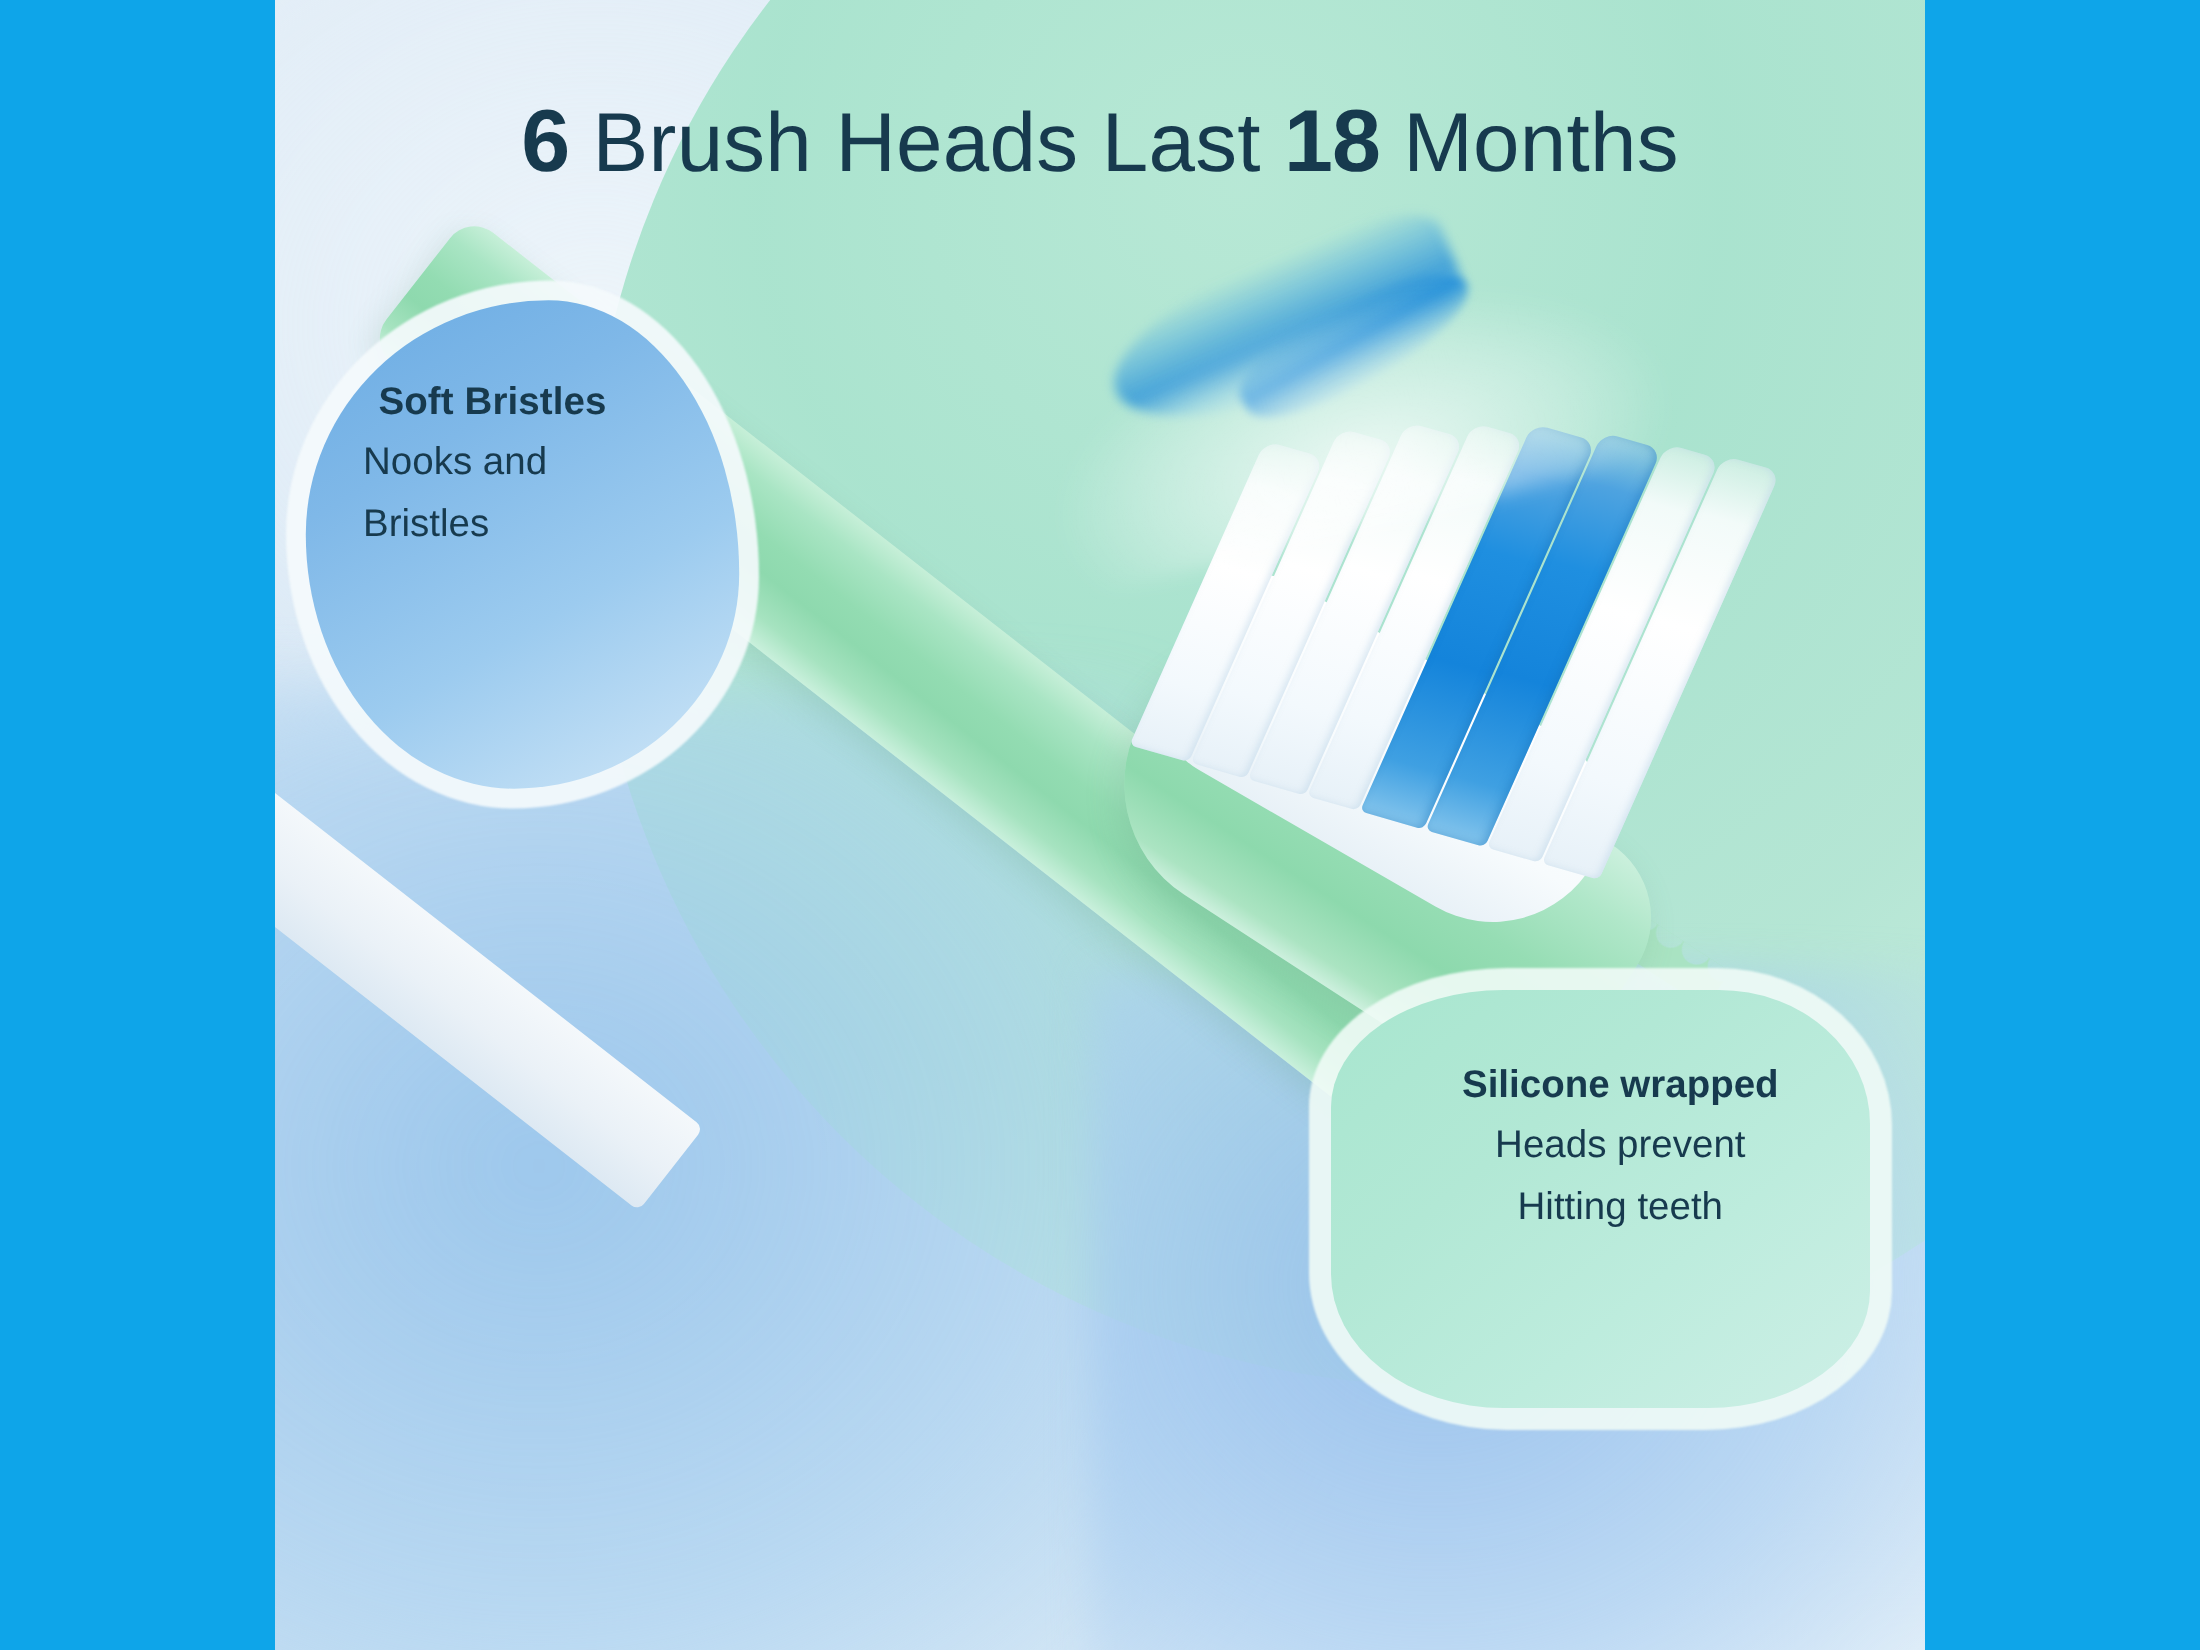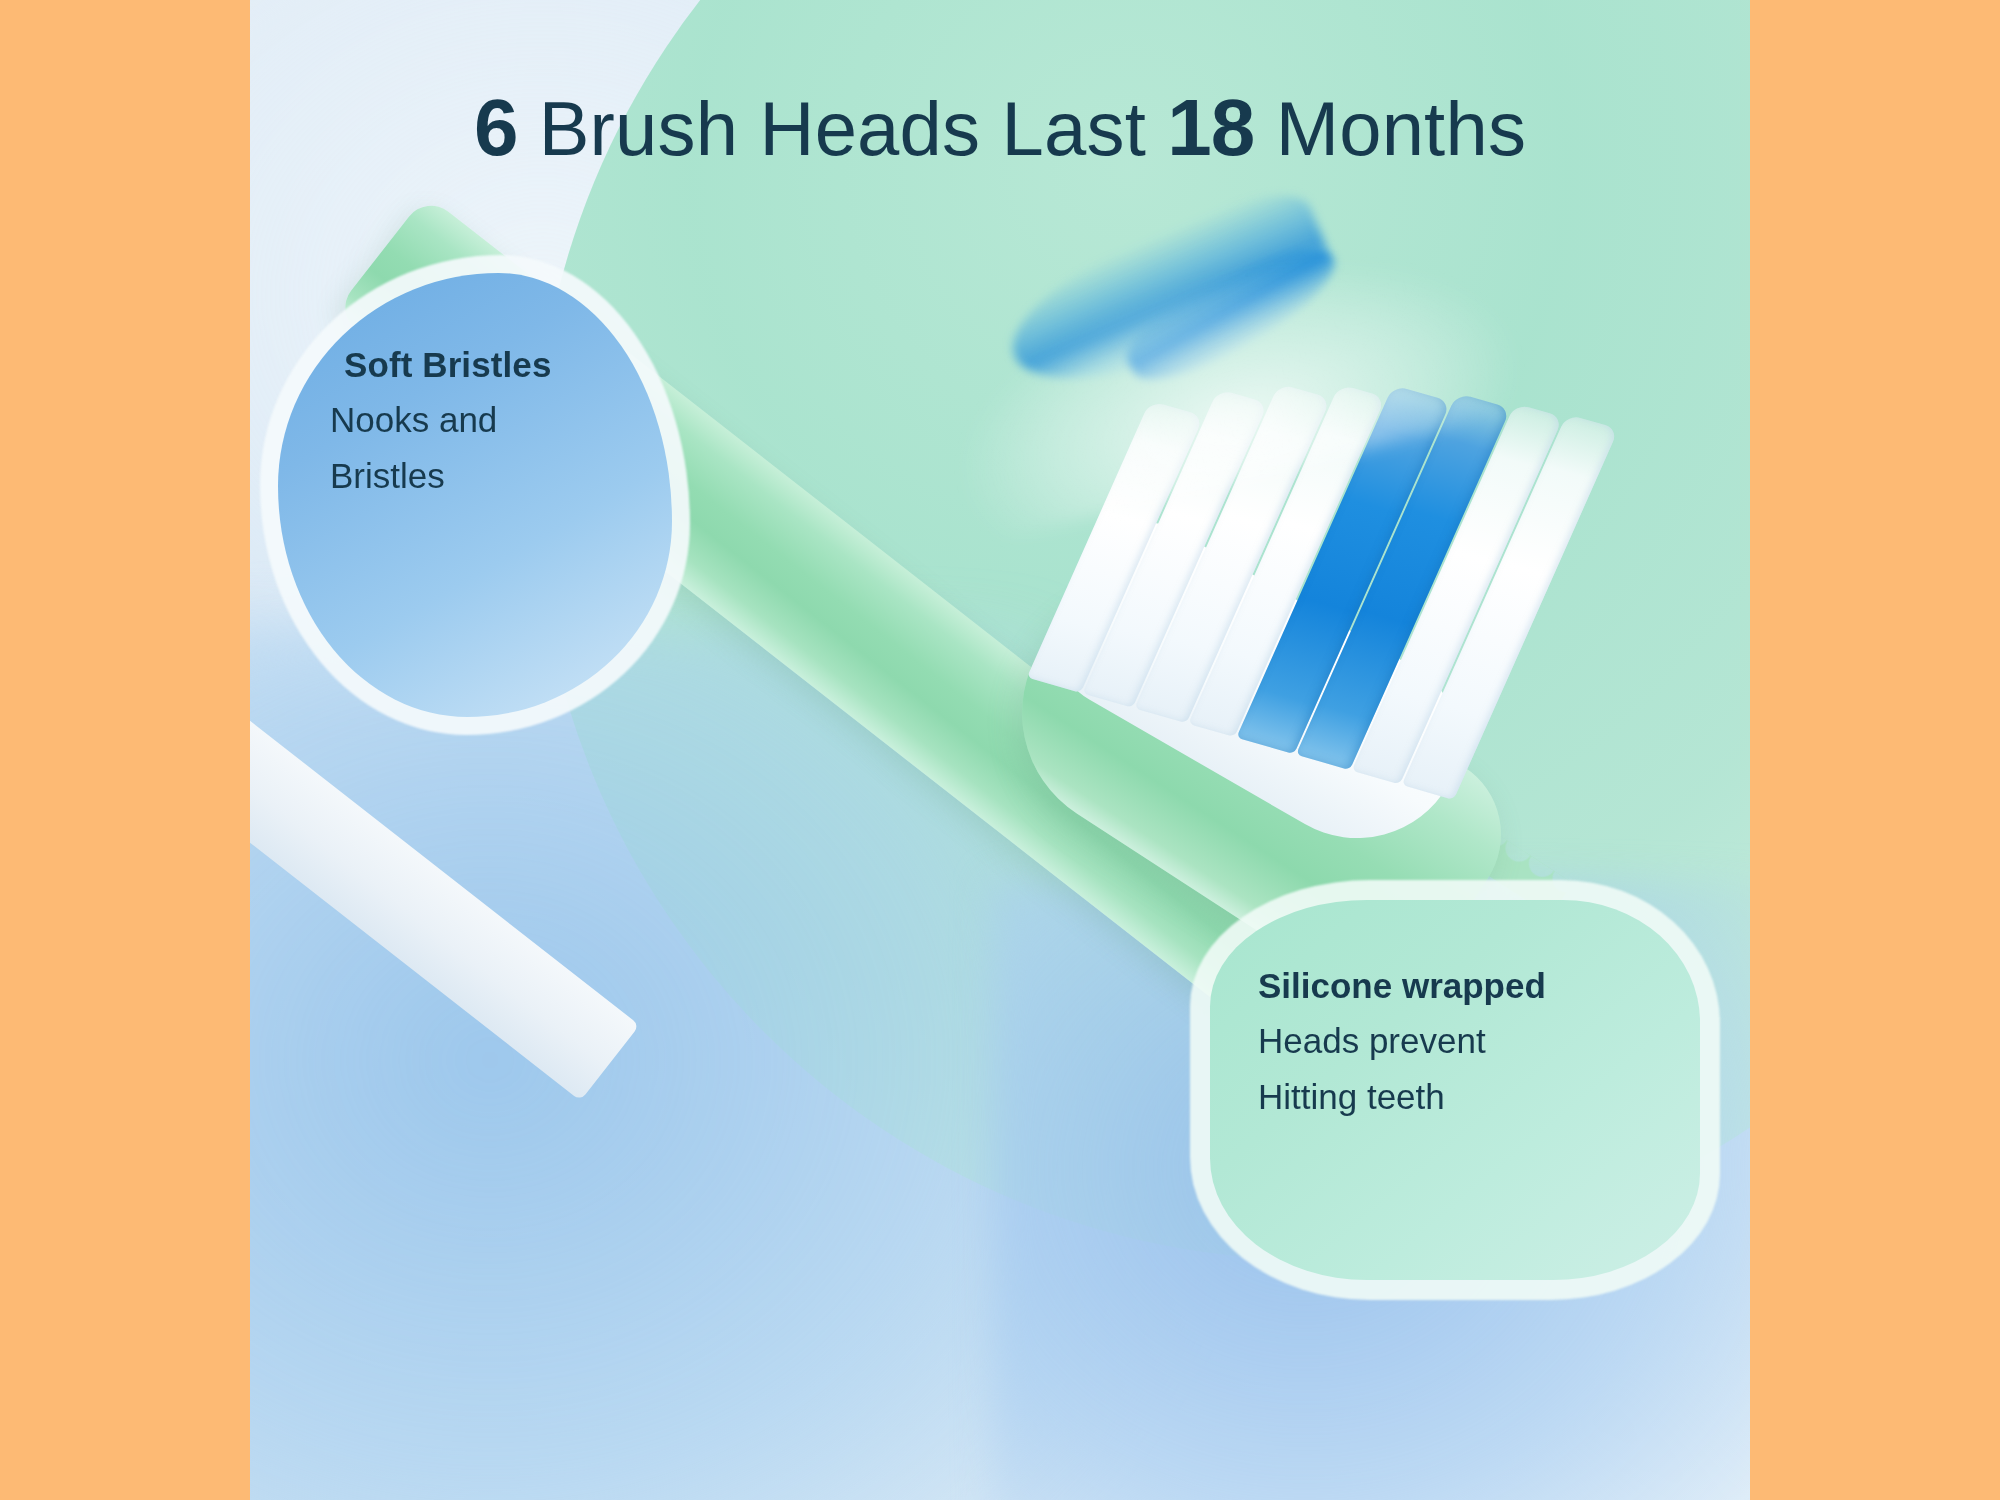--- a/index.html
+++ b/index.html
@@ -5,21 +5,21 @@
   html, body {
     margin: 0; padding: 0;
     width: 2000px; height: 1500px;
     background: #ffffff;
     font-family: "Liberation Sans", sans-serif;
     overflow: hidden;
   }
   #stage {
     position: relative;
     width: 2000px; height: 1500px;
-    background: #fdba74;
+    background: #0ea5e9;
   }
   
   #panel {
     position: absolute;
     left: 250px; top: 0px;
     width: 1500px; height: 1500px;
     overflow: hidden;
     background: #d7e6f3;
   }
   
@@ -114,20 +114,21 @@
   .blob-left-text .l1 { text-align: center; padding-right: 46px; }
   .blob-left-text .l2 { font-weight: 700; letter-spacing: .1px; margin-left: 14px; }
   .blob-left-text .ln { white-space: nowrap; }
 
   
   .blob-right-wrap {
     position: absolute;
     left: 940px; top: 880px;
     width: 530px; height: 420px;
     z-index: 30;
+    text-align: center;
   }
   .blob-right-ring {
     position: absolute; inset: 0;
     background: rgba(240,251,246,.9);
     border-radius: 34% 30% 32% 34% / 30% 34% 30% 34%;
     filter: blur(1px);
   }
   .blob-right-fill {
     position: absolute;
     left: 20px; top: 20px; right: 20px; bottom: 20px;

